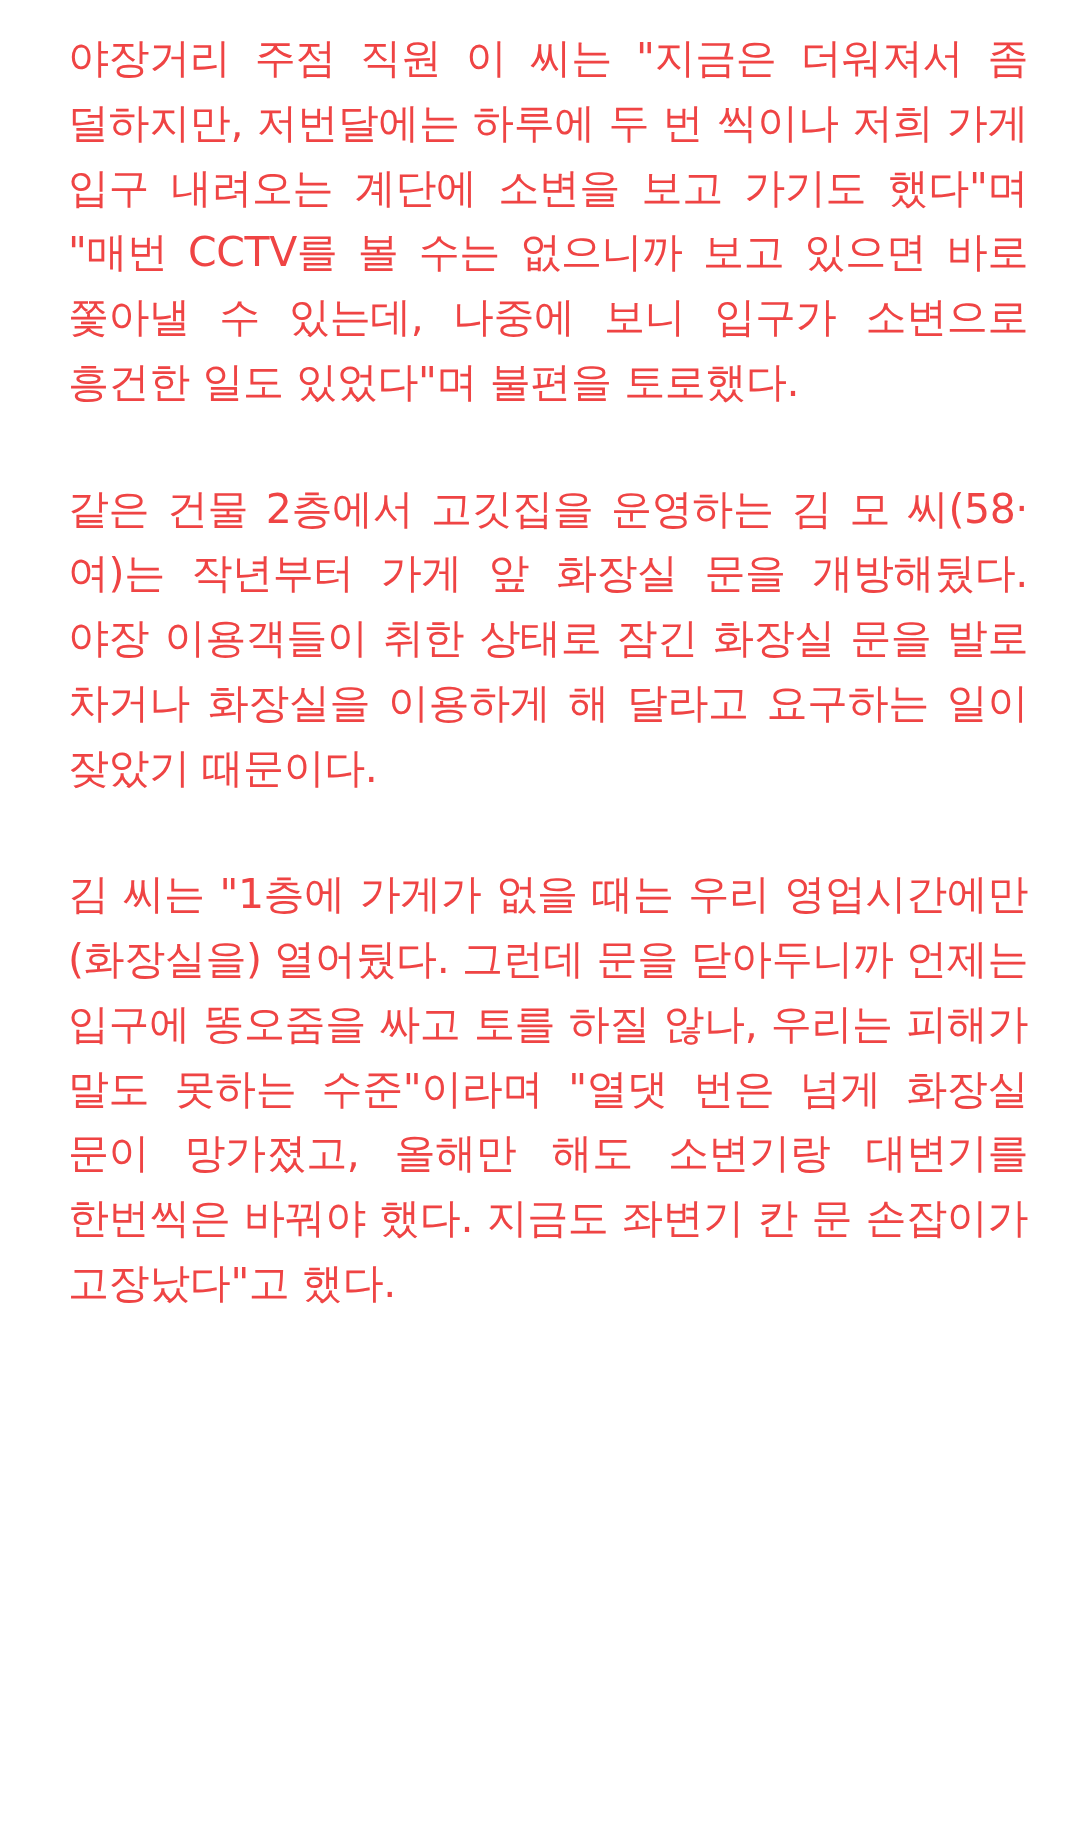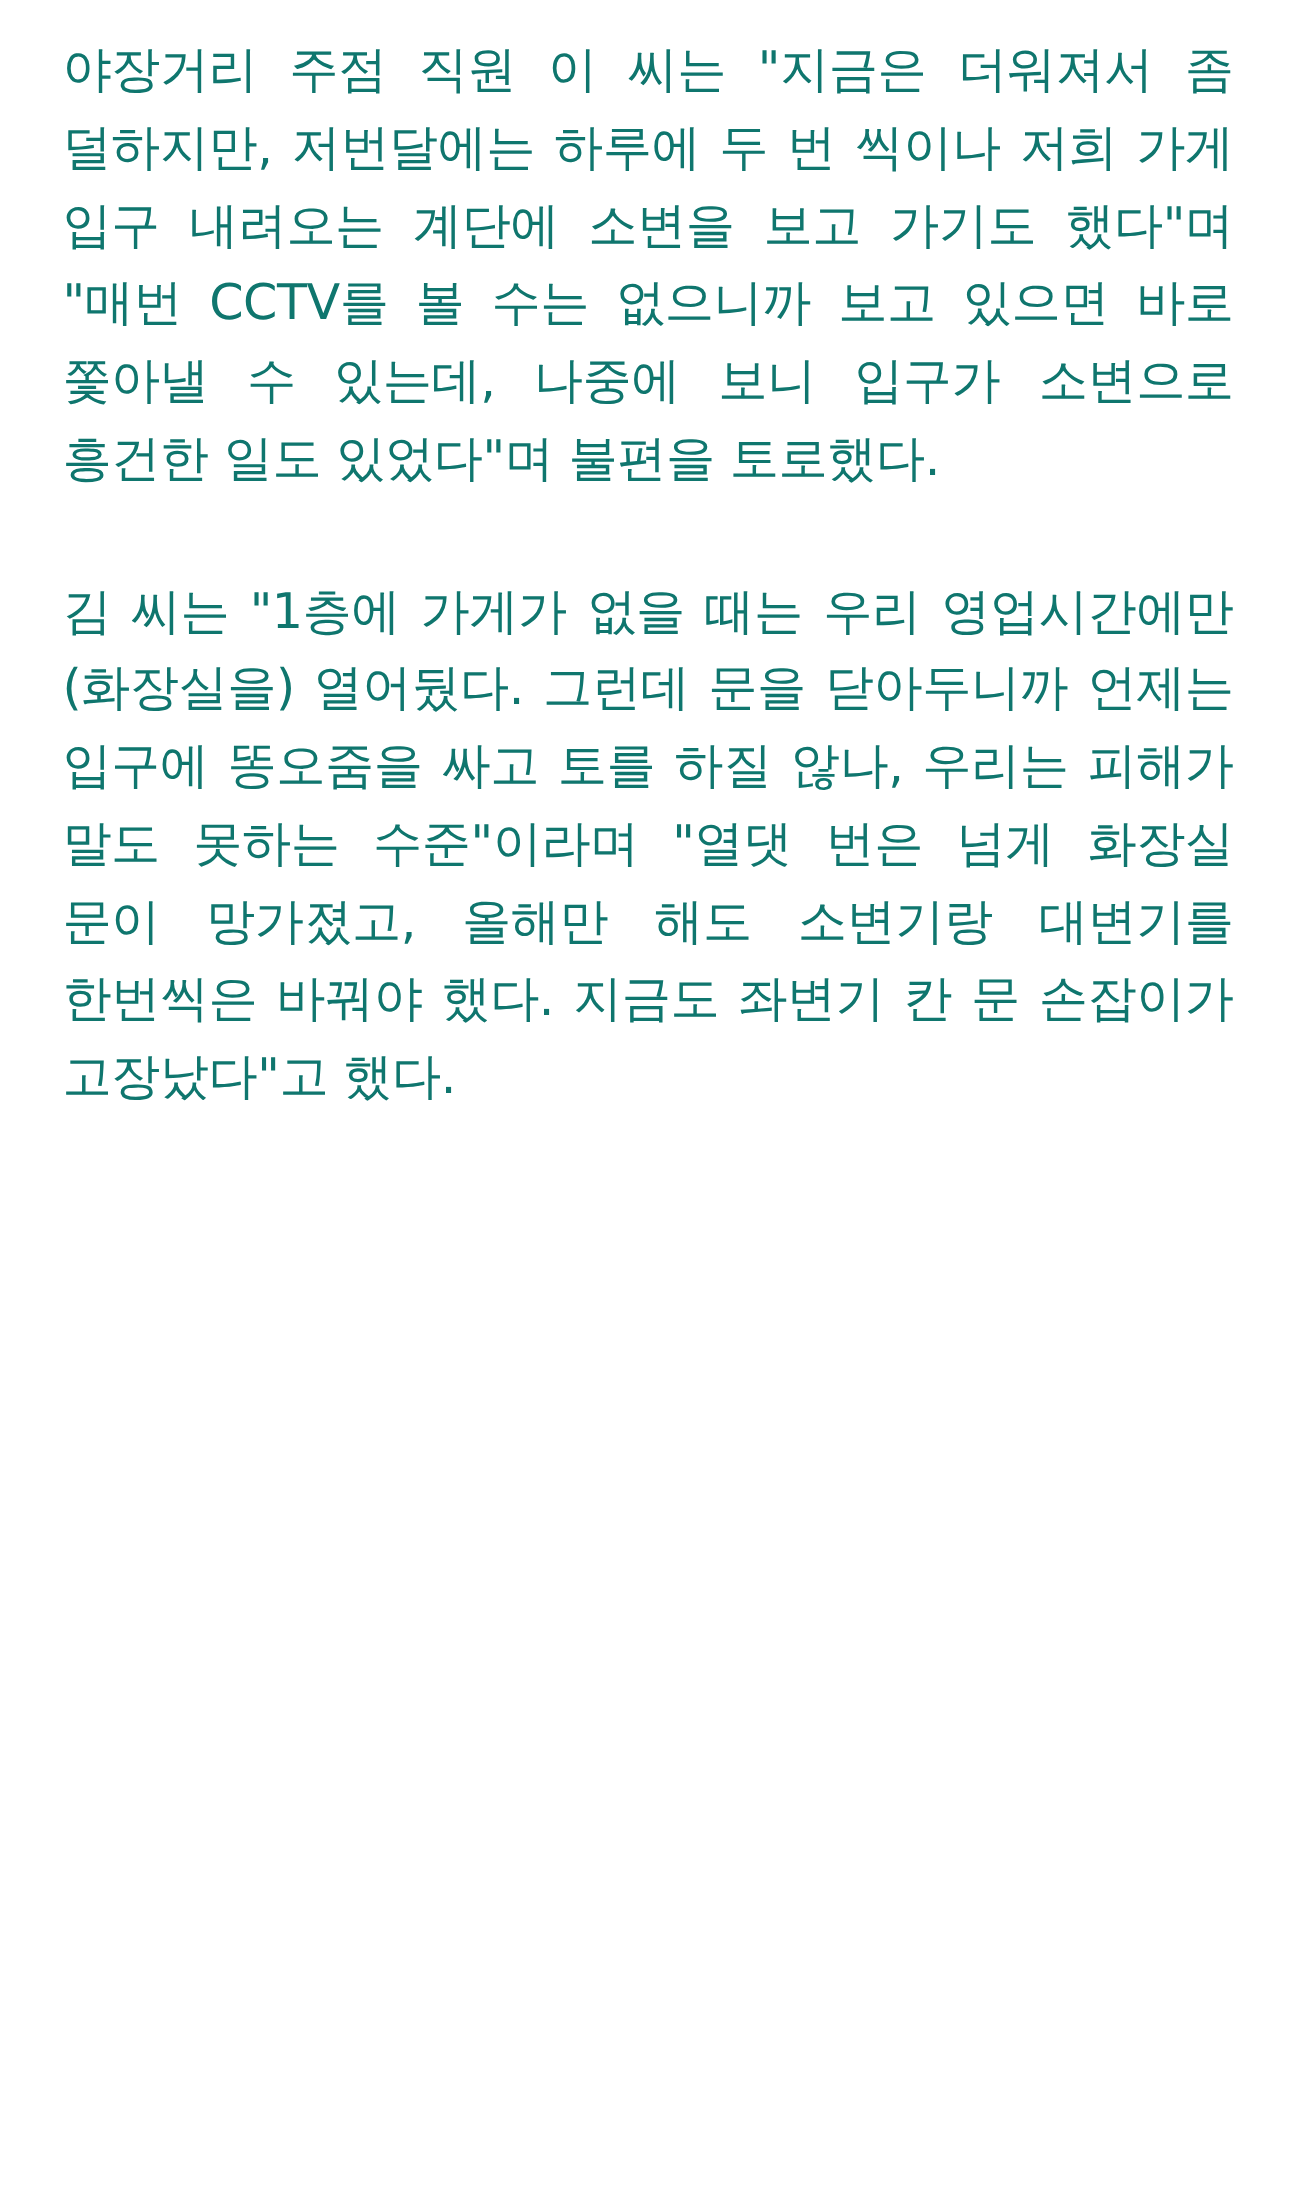--- a/index.html
+++ b/index.html
@@ -18,27 +18,28 @@
     padding: 26px 52px 40px 52px;
     box-sizing: border-box;
   }
   .paragraph {
     font-size: 41px;
     line-height: 1.58;
     letter-spacing: -0.4px;
     text-align: justify;
     text-justify: inter-character;
     word-break: keep-all;
-    margin: 0 0 62px 0;
-    color: #0f766e;
+    margin: 0 0 62px 16px;
+    color: #ef4444;
     font-weight: 400;
   }
   .paragraph:last-child {
     margin-bottom: 0;
   }
 </style>
 </head>
 <body>
 
 <div class="article">
   <p class="paragraph">야장거리 주점 직원 이 씨는 "지금은 더워져서 좀 덜하지만, 저번달에는 하루에 두 번 씩이나 저희 가게 입구 내려오는 계단에 소변을 보고 가기도 했다"며 "매번 CCTV를 볼 수는 없으니까 보고 있으면 바로 쫓아낼 수 있는데, 나중에 보니 입구가 소변으로 흥건한 일도 있었다"며 불편을 토로했다.</p>
+  <p class="paragraph">같은 건물 2층에서 고깃집을 운영하는 김 모 씨(58·여)는 작년부터 가게 앞 화장실 문을 개방해뒀다. 야장 이용객들이 취한 상태로 잠긴 화장실 문을 발로 차거나 화장실을 이용하게 해 달라고 요구하는 일이 잦았기 때문이다.</p>
   <p class="paragraph">김 씨는 "1층에 가게가 없을 때는 우리 영업시간에만 (화장실을) 열어뒀다. 그런데 문을 닫아두니까 언제는 입구에 똥오줌을 싸고 토를 하질 않나, 우리는 피해가 말도 못하는 수준"이라며 "열댓 번은 넘게 화장실 문이 망가졌고, 올해만 해도 소변기랑 대변기를 한번씩은 바꿔야 했다. 지금도 좌변기 칸 문 손잡이가 고장났다"고 했다.</p>
 </div>
 
 </body></html>

